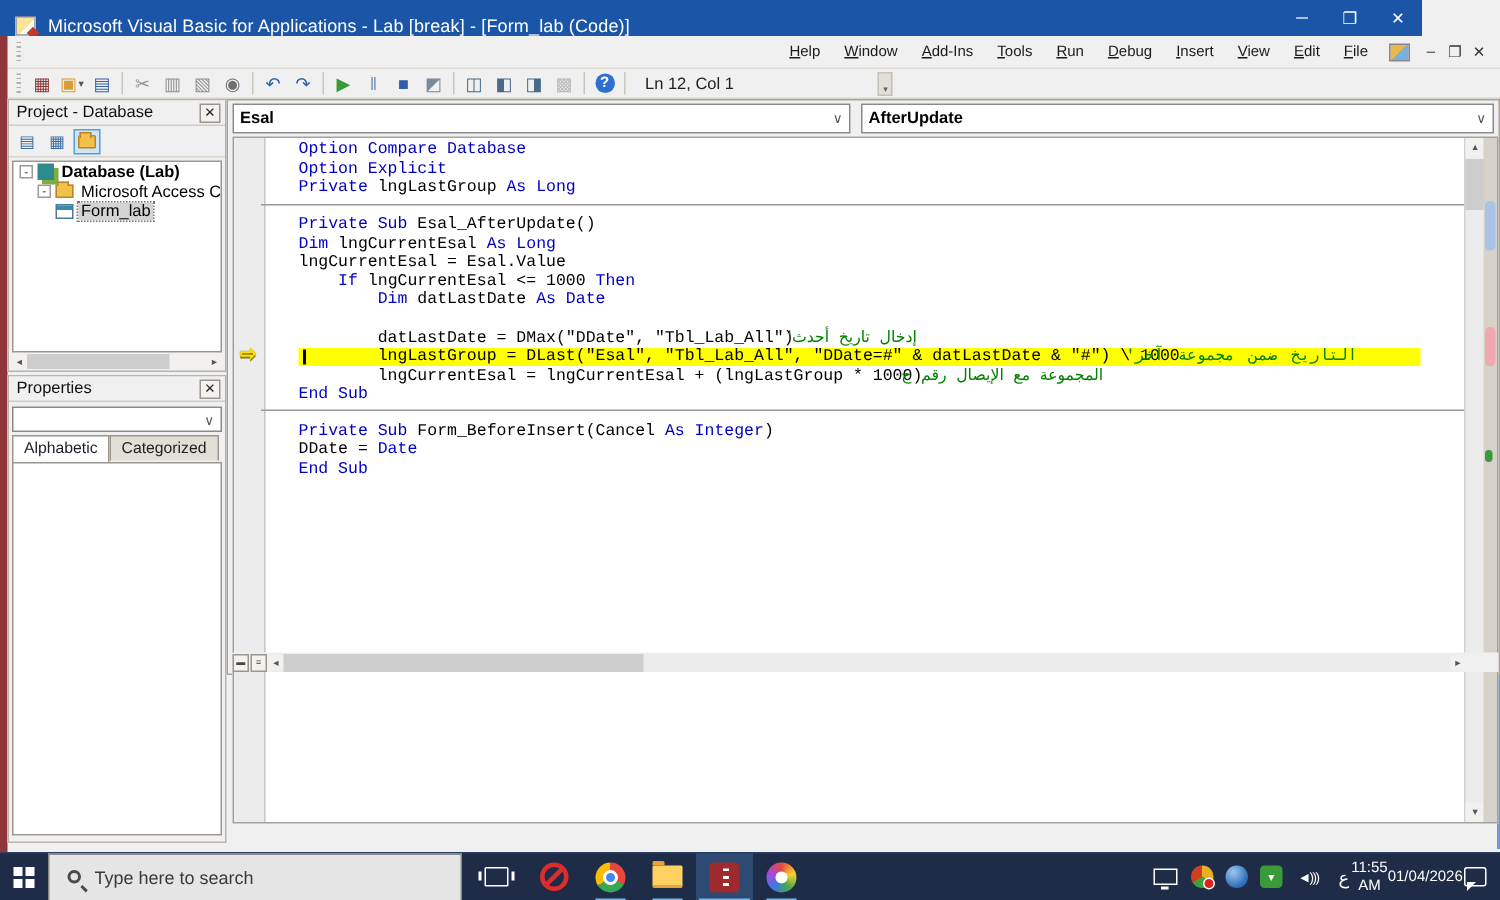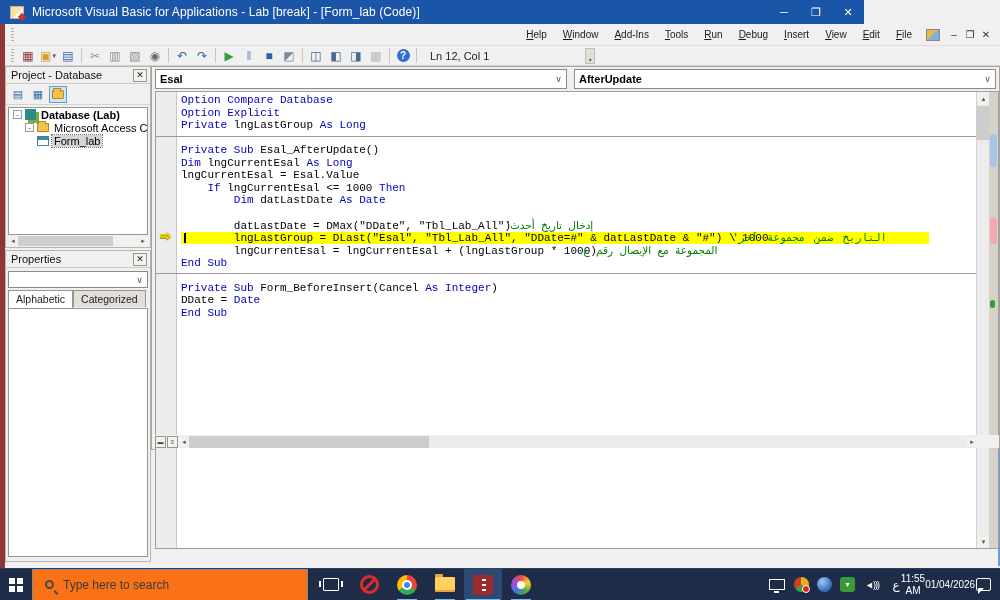--- a/index.html
+++ b/index.html
@@ -1,20 +1,20 @@
 <!DOCTYPE html>
 <html><head>
 <meta charset="utf-8">
 <style>
   * { margin:0; padding:0; box-sizing:border-box; }
   body { background:#000; font-family:"Liberation Sans", sans-serif; }
   .screen { position:relative; width:1000px; height:600px; overflow:hidden; background:#f0f0f0; font-family:"Liberation Sans",sans-serif; }
 
   
-  .titlebar { position:absolute; left:0; top:0; width:864px; height:24px; background:#1b55a8; display:flex; align-items:center; color:#fff; }
+  .titlebar { position:absolute; left:0; top:0; width:948px; height:24px; background:#1b55a8; display:flex; align-items:flex-end; color:#fff; }
   .app-icon { width:14px; height:13px; margin:0 8px 0 10px; background:linear-gradient(135deg,#f5e49a 0 55%, #fdfdfd 55%); border:1px solid #caa; position:relative; }
   .app-icon::after { content:""; position:absolute; right:-2px; bottom:-2px; width:6px; height:6px; background:#c0392b; transform:rotate(45deg); }
   .titlebar .title { font-size:12px; letter-spacing:.1px; }
   .win-controls { margin-left:auto; display:flex; height:100%; }
   .win-btn { width:32px; height:100%; display:flex; align-items:center; justify-content:center; font-size:11px; color:#fff; cursor:default; }
 
   
   .menubar { position:absolute; left:5px; top:24px; right:0; height:22px; background:#f0f0f0; border-bottom:1px solid #e0ddd6; display:flex; align-items:center; }
   .drag-handle { width:3px; height:14px; margin-left:6px; background:repeating-linear-gradient(#b0b0b0 0 1px, transparent 1px 3px); }
   .menu-items { margin-left:auto; display:flex; align-items:center; }
@@ -79,21 +79,21 @@
   .combo-row { position:absolute; left:3px; top:2px; right:3px; height:20px; display:flex; }
   .code-combo { height:20px; background:#fff; border:1px solid #8a8a8a; display:flex; align-items:center; font-size:11px; padding-left:4px; color:#000; }
   .code-combo .val { font-weight:bold; }
   .combo-obj { width:412px; margin-right:7px; }
   .combo-proc { flex:1; }
 
   .codearea { position:absolute; left:3px; top:24px; right:0; height:458px; background:#fff; border:1px solid #a0a0a0; }
   .marginbar { position:absolute; left:0; top:0; bottom:0; width:21px; background:#ececec; border-right:1px solid #c8c8c8; }
   .exec-arrow { position:absolute; left:4px; top:136px; font-size:13px; font-weight:bold; color:#ffe000; text-shadow:0 0 1px #8a7a00, 0 1px 0 #8a7a00; }
   .code-lines { position:absolute; left:25px; top:2px; width:801px; font-family:"Liberation Mono","DejaVu Sans Mono",monospace; font-size:11px; }
-  .code-line { position:relative; height:12.5px; line-height:12.5px; white-space:pre; }
+  .code-line { position:relative; height:12.5px; line-height:12.5px; white-space:pre;margin-left:18px; }
   .code-line.sep::before { content:""; position:absolute; left:-25px; right:0; top:4px; border-top:1px solid #9a9a9a; }
   .seg.kw { color:#0000c0; }
   .seg.pl { color:#000; }
   .hl { position:absolute; left:0; top:0; bottom:0; width:748px; background:#ffff00; z-index:0; }
   .code-line > span { position:relative; z-index:1; }
   .caret { position:absolute; left:3px; top:1px; width:2px; height:10px; background:#000; z-index:2; }
   .cmt { position:absolute; top:0; color:#008000; font-family:"DejaVu Sans",sans-serif; font-size:10.5px; word-spacing:3px; z-index:1; direction:ltr; }
 
   .vscroll { position:absolute; right:9px; top:0; bottom:0; width:13px; background:#ececec; border-left:1px solid #d0d0d0; }
   .vs-btn { position:absolute; left:0; width:13px; height:13px; font-size:7px; color:#555; text-align:center; line-height:13px; background:#f2f1ef; cursor:default; }
@@ -108,21 +108,21 @@
   .codefooter { position:absolute; left:3px; bottom:1px; right:0; height:13px; display:flex; align-items:center; background:#f0f0f0; }
   .view-btn { width:11px; height:12px; border:1px solid #9a968e; background:#f4f2ee; margin-right:1px; font-size:6px; color:#444; text-align:center; line-height:11px; cursor:default; }
   .code-hscroll { flex:1; height:12px; background:#ececec; display:flex; align-items:center; margin-right:22px; }
   .ch-thumb { width:240px; height:12px; background:#cdcdcd; cursor:default; }
   .ch-track { flex:1; }
 
   
   .taskbar { position:absolute; left:0; bottom:0; width:1000px; height:32px; background:#1e2c47; border-top:1px solid #2a3f63; display:flex; align-items:center; color:#fff; }
   .start-btn { width:32px; height:32px; display:flex; align-items:center; justify-content:center; cursor:default; }
   .win-flag { width:6px; height:6px; background:#fff; box-shadow:8px 0 0 #fff, 0 8px 0 #fff, 8px 8px 0 #fff; margin:-8px 0 0 -8px; }
-  .search-box { width:276px; height:32px; background:#f97316; border:1px solid #8a8a8a; display:flex; align-items:center; color:#3a3a3a; cursor:text; }
+  .search-box { width:276px; height:32px; background:#e5e5e5; border:1px solid #8a8a8a; display:flex; align-items:center; color:#3a3a3a; cursor:text; }
   .magnifier { width:9px; height:9px; border:2px solid #4a4a4a; border-radius:50%; margin:0 9px 0 12px; position:relative; flex:0 0 auto; }
   .magnifier::after { content:""; position:absolute; left:8px; top:8px; width:5px; height:2px; background:#4a4a4a; transform:rotate(45deg); transform-origin:0 0; }
   .search-text { font-size:12px; }
   .tb-apps { display:flex; height:32px; margin-left:4px; }
   .tb-app { width:38px; height:32px; display:flex; align-items:center; justify-content:center; position:relative; cursor:default; }
   .tb-app.active { background:#2d4a73; }
   .tb-app.running::after { content:""; position:absolute; bottom:0; left:9px; right:9px; height:2px; background:#76b9ed; }
   .tb-app.active.running::after { left:2px; right:2px; }
 
   .task-view-button-icon { width:16px; height:13px; border:1.5px solid #fff; border-radius:1px; position:relative; }

